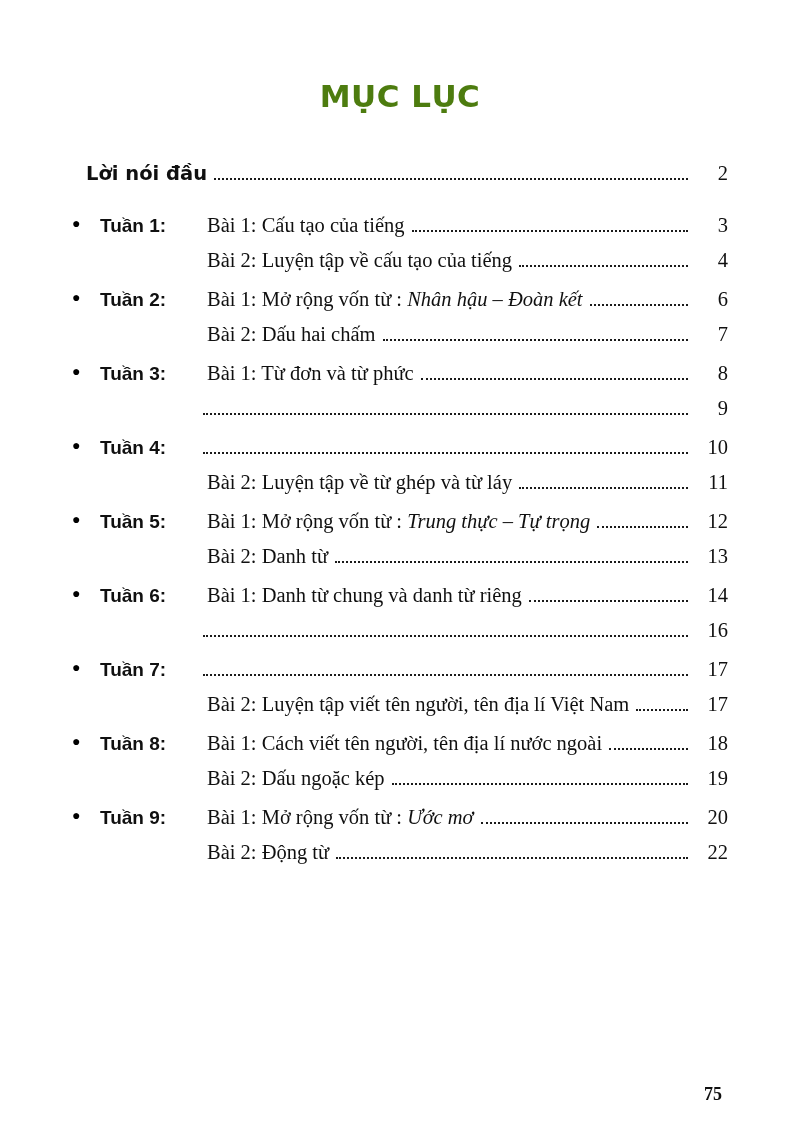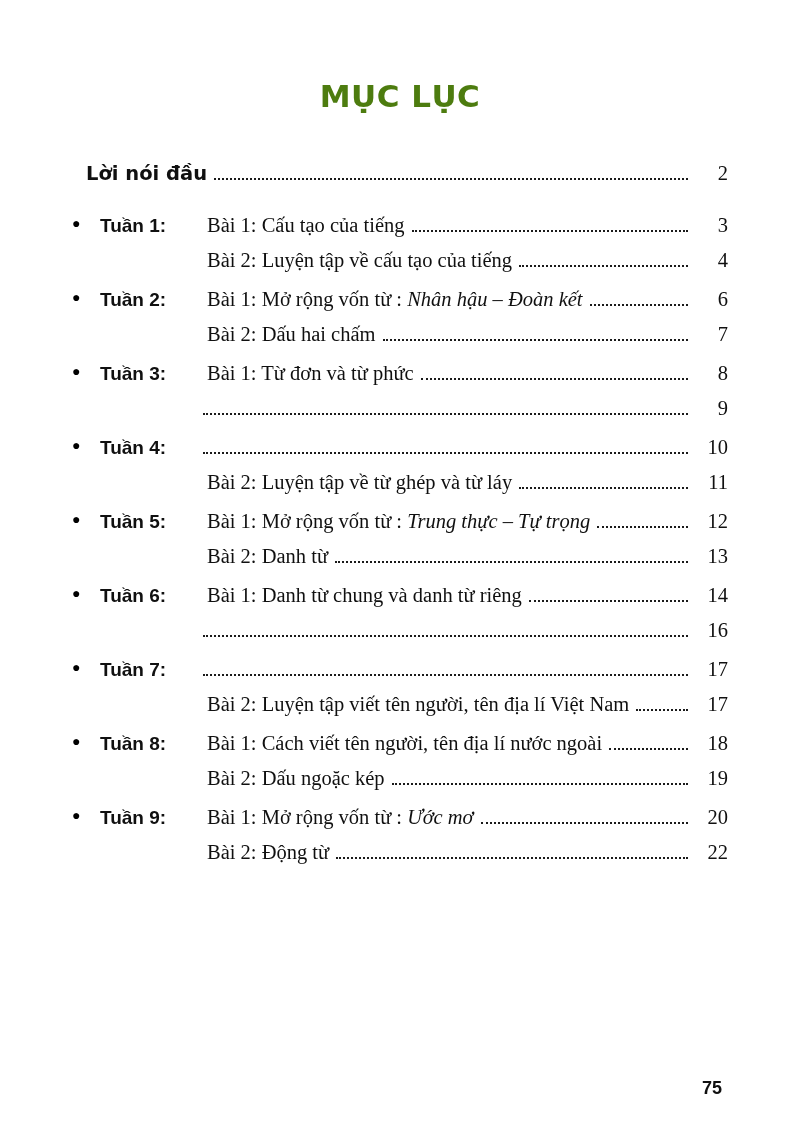--- a/index.html
+++ b/index.html
@@ -103,22 +103,22 @@
   .week-group .row + .row {
     margin-top: 13px;
   }
   .sub-indent {
     padding-left: 0;
   }
 
   .footer-page {
     position: absolute;
     right: 78px;
-    bottom: 40px;
-    font-family: Liberation Sans, sans-serif;
+    bottom: 34px;
+    font-family: Liberation Serif, serif;
     font-weight: bold;
     font-size: 18px;
   }
 </style>
 </head>
 <body>
 
 <div class="page">
 
   <h1 class="title">MỤC LỤC</h1>

